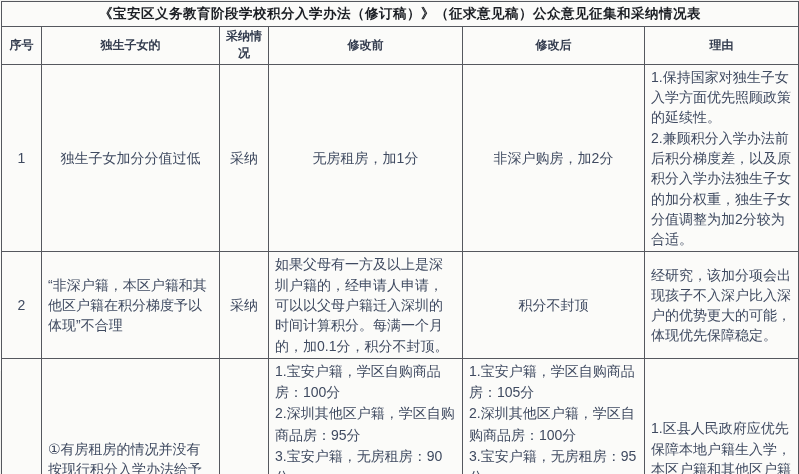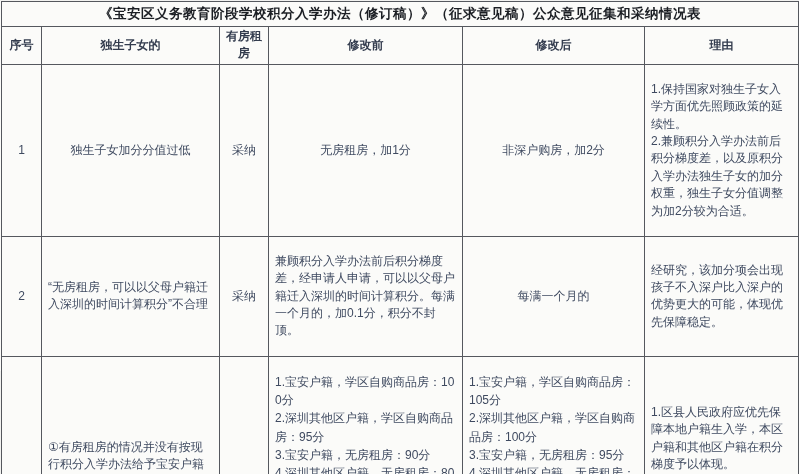--- a/index.html
+++ b/index.html
@@ -16,23 +16,23 @@
   table{
     border-collapse:collapse;
     table-layout:fixed;
     width:797px;height:471px;
     margin:1px;
     background:#fbfbf9;
   }
   td,th{
     border:1px solid #55585e;
     color:#3f4a60;
-    font-size:12px;
+    font-size:14px;
     line-height:1.45;
-    padding:16px 6px;
+    padding:2px 6px;
     vertical-align:middle;
     white-space:pre-line;
     word-break:break-all;
     overflow:hidden;
     box-sizing:border-box;
   }
   tr.title-row td{
     font-weight:bold;
     color:#1c1f24;
     font-size:13.5px;
@@ -65,42 +65,42 @@
       <col style="width:182px">
       <col style="width:154px">
     </colgroup>
     <tbody>
         <tr class="title-row" style="height:25px">
       <td colspan="6">《宝安区义务教育阶段学校积分入学办法（修订稿）》（征求意见稿）公众意见征集和采纳情况表</td>
     </tr>
     <tr style="height:20px">
       <th>序号</th>
       <th>独生子女的</th>
-      <th>有房租房</th>
+      <th>采纳情况</th>
       <th>修改前</th>
       <th>修改后</th>
       <th>理由</th>
     </tr>
 
     <tr style="height:76px">
       <td class="c">1</td>
       <td class="c">独生子女加分分值过低</td>
       <td class="c">采纳</td>
       <td class="c">无房租房，加1分</td>
       <td class="c">非深户购房，加2分</td>
       <td class="l">1.保持国家对独生子女入学方面优先照顾政策的延续性。
 2.兼顾积分入学办法前后积分梯度差，以及原积分入学办法独生子女的加分权重，独生子女分值调整为加2分较为合适。</td>
     </tr>
 
     <tr style="height:85px">
       <td class="c">2</td>
-      <td class="l">“无房租房，可以以父母户籍迁入深圳的时间计算积分”不合理</td>
+      <td class="l">“非深户籍，本区户籍和其他区户籍在积分梯度予以体现”不合理</td>
       <td class="c">采纳</td>
-      <td class="l">兼顾积分入学办法前后积分梯度差，经申请人申请，可以以父母户籍迁入深圳的时间计算积分。每满一个月的，加0.1分，积分不封顶。</td>
-      <td class="c">每满一个月的</td>
+      <td class="l">如果父母有一方及以上是深圳户籍的，经申请人申请，可以以父母户籍迁入深圳的时间计算积分。每满一个月的，加0.1分，积分不封顶。</td>
+      <td class="c">积分不封顶</td>
       <td class="l">经研究，该加分项会出现孩子不入深户比入深户的优势更大的可能，体现优先保障稳定。</td>
     </tr>
 
     <tr style="height:156px">
       <td class="c">3</td>
       <td class="l">①有房租房的情况并没有按现行积分入学办法给予宝安户籍和深圳其他区户籍梯度差；
 ②非深户购房基础分值过低，与非深户租房无法拉开差距。</td>
       <td class="c">采纳</td>
       <td class="l list">1.宝安户籍，学区自购商品房：100分
 2.深圳其他区户籍，学区自购商品房：95分

